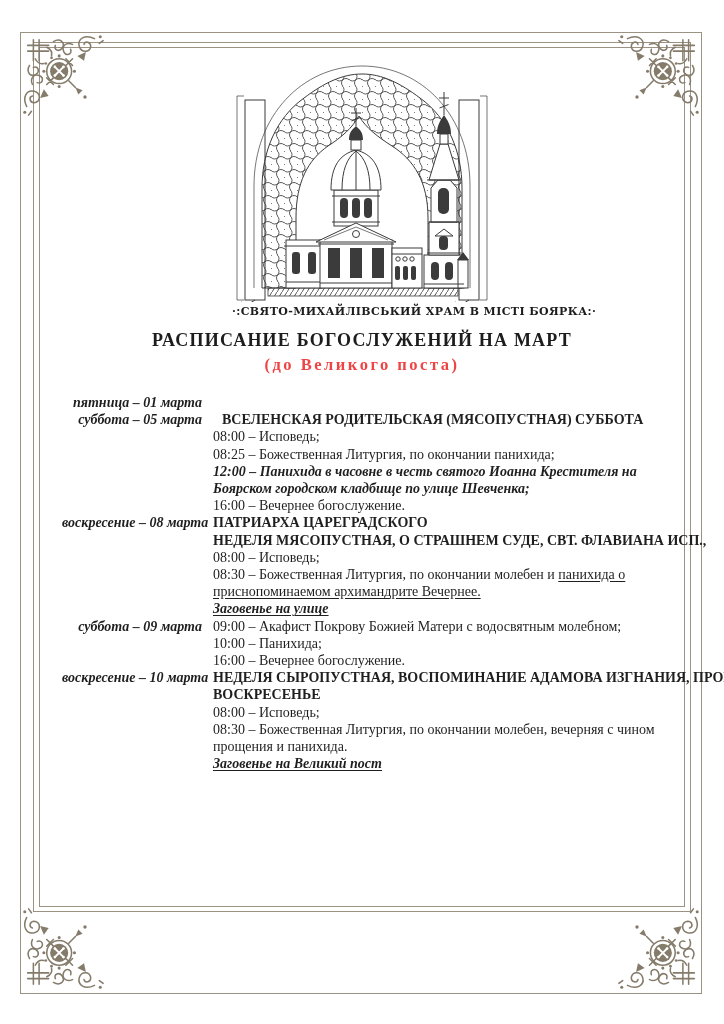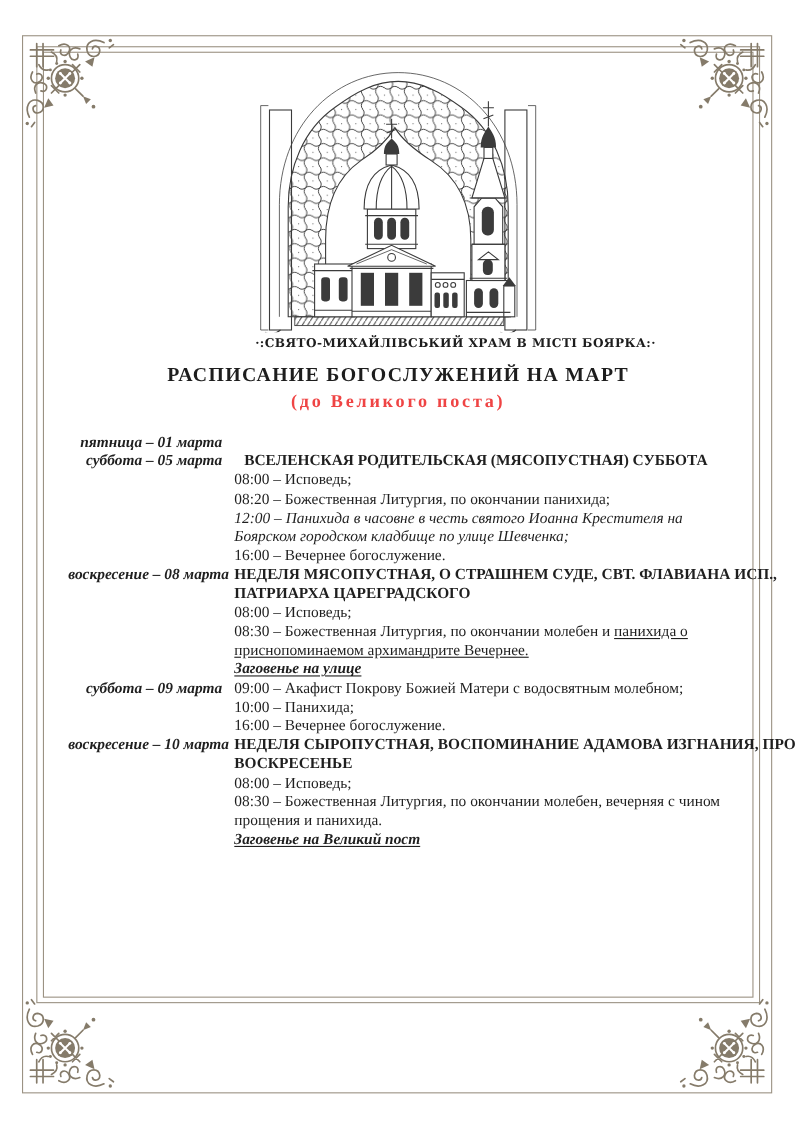--- a/index.html
+++ b/index.html
@@ -47,21 +47,21 @@
   .doc-header h1{margin:0; font-size:18px; font-weight:700; letter-spacing:1.2px; color:#1d1d1d;}
   .doc-header h2{margin:4px 0 0 0; font-size:16.5px; font-weight:700; letter-spacing:2.5px; color:#ef4444;}
   
   .schedule{position:absolute; left:62px; top:394px; width:610px; font-size:14px; line-height:17.2px;}
   .schedule-row{display:flex; align-items:flex-start;}
   .row-label{flex:none; width:140px; text-align:right; font-weight:700; font-style:italic; white-space:nowrap;}
   .row-lines{flex:1; min-width:0; margin-left:11px;}
   .ln{white-space:nowrap;}
   .ln-heading{font-weight:700;}
   .ln-heading.indent{padding-left:9px;}
-  .ln-emph{font-weight:400; font-style:italic;}
+  .ln-emph{font-weight:700; font-style:italic;}
   .ln-note{font-weight:700; font-style:italic;}
   .ln-note span, .u{text-decoration:underline; text-underline-offset:2px;}
 </style>
 </head>
 <body>
 
 <svg width="0" height="0" style="position:absolute" aria-hidden="true">
   <symbol id="cornerFlourish" viewBox="0 0 90 90">
     <path d="M8,14 H30 M8,20 H30 M14,8 V30 M20,8 V30"></path>
     <circle cx="41" cy="41" r="13"></circle>
@@ -213,31 +213,31 @@
 
   <main class="schedule">
       <div class="schedule-row">
         <div class="row-label">пятница – 01 марта</div>
       </div>
       <div class="schedule-row">
         <div class="row-label">суббота – 05 марта</div>
         <div class="row-lines">
           <div class="ln ln-heading indent"><span>ВСЕЛЕНСКАЯ РОДИТЕЛЬСКАЯ (МЯСОПУСТНАЯ) СУББОТА</span></div>
           <div class="ln ln-normal"><span>08:00 – Исповедь;</span></div>
-          <div class="ln ln-normal"><span>08:20 – Божественная Литургия, по окончании панихида;</span></div>
+          <div class="ln ln-normal"><span>08:25 – Божественная Литургия, по окончании панихида;</span></div>
           <div class="ln ln-emph"><span>12:00 – Панихида в часовне в честь святого Иоанна Крестителя на</span></div>
           <div class="ln ln-emph"><span>Боярском городском кладбище по улице Шевченка;</span></div>
           <div class="ln ln-normal"><span>16:00 – Вечернее богослужение.</span></div>
         </div>
       </div>
       <div class="schedule-row">
         <div class="row-label">воскресение – 08 марта</div>
         <div class="row-lines">
+          <div class="ln ln-heading"><span>ПАТРИАРХА ЦАРЕГРАДСКОГО</span></div>
           <div class="ln ln-heading"><span>НЕДЕЛЯ МЯСОПУСТНАЯ, О СТРАШНЕМ СУДЕ, СВТ. ФЛАВИАНА ИСП.,</span></div>
-          <div class="ln ln-heading"><span>ПАТРИАРХА ЦАРЕГРАДСКОГО</span></div>
           <div class="ln ln-normal"><span>08:00 – Исповедь;</span></div>
           <div class="ln ln-normal"><span>08:30 – Божественная Литургия, по окончании молебен и </span><span class="u">панихида о</span></div>
           <div class="ln ln-normal"><span class="u">приснопоминаемом архимандрите Вечернее.</span></div>
           <div class="ln ln-note"><span>Заговенье на улице</span></div>
         </div>
       </div>
       <div class="schedule-row">
         <div class="row-label">суббота – 09 марта</div>
         <div class="row-lines">
           <div class="ln ln-normal"><span>09:00 – Акафист Покрову Божией Матери с водосвятным молебном;</span></div>

